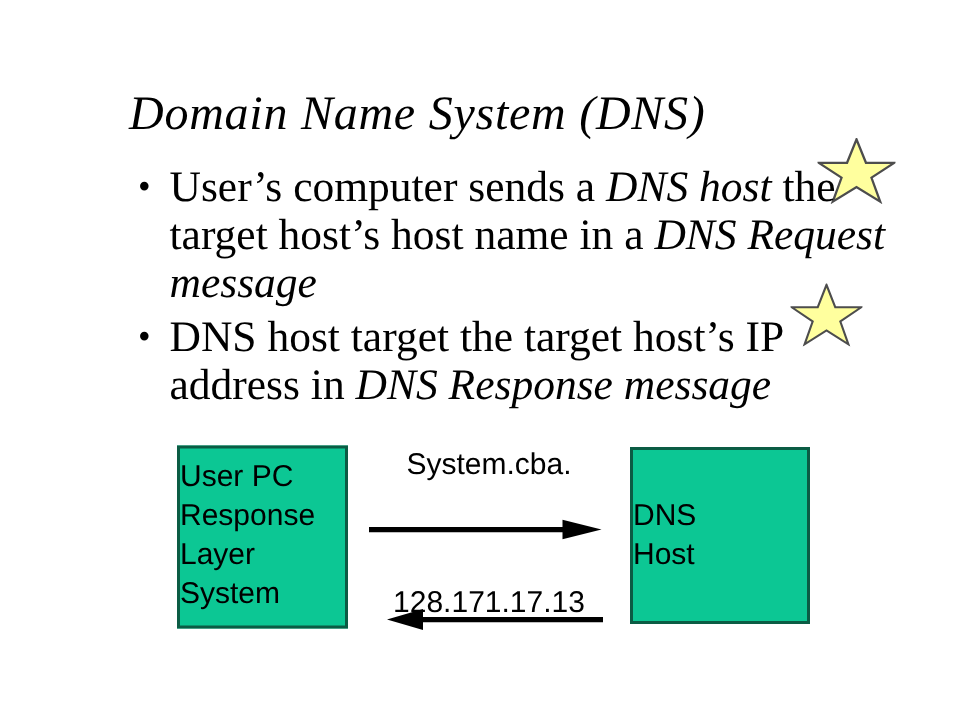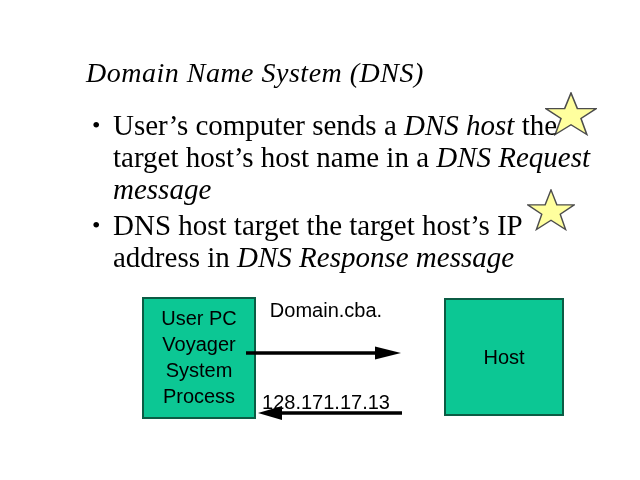--- a/index.html
+++ b/index.html
@@ -9,21 +9,21 @@
     height: 480px;
     background: var(--background, #ffffff);
     color: var(--text, #000000);
     font-family: "Liberation Serif", serif;
     overflow: hidden;
   }
   .title {
     position: absolute;
     left: 86px;
     top: 59px;
-    font-size: 28px;
+    font-size: 32px;
     font-style: italic;
     line-height: 1;
     white-space: nowrap;
     letter-spacing: 0.5px;
   }
   .bullets {
     position: absolute;
     left: 92px;
     top: 109px;
     width: 500px;
@@ -50,24 +50,22 @@
     stroke-linejoin: miter;
   }
 
   .diagram-text { font-family: "Liberation Sans", sans-serif; }
 
   .box {
     position: absolute;
     box-sizing: border-box;
     background: var(--box-fill, #0CC794);
     border: 2px solid var(--box-border, #0B5C44);
-    text-align: center;
     font-size: 20px;
     line-height: 26px;
-    margin-left: 24px;
   }
   .box-left { left: 118px; top: 297px; width: 114px; height: 122px; padding-top: 6px; }
   .box-right {
     left: 420px; top: 298px; width: 120px; height: 118px;
     display: flex; flex-direction: column; justify-content: center;
   }
 
   .label {
     position: absolute;
     font-size: 20px;
@@ -115,31 +113,32 @@
         <span>address in </span><i>DNS Response message</i>
       </div>
     </div>
 
   </div>
 
   <div>
 
     <div class="box box-left diagram-text">
       <div>User PC</div>
-      <div>Voyager</div>
+      <div>Response</div>
+      <div>Layer</div>
       <div>System</div>
-      <div>Process</div>
     </div>
 
     <div class="box box-right diagram-text">
+      <div>DNS</div>
       <div>Host</div>
     </div>
 
     <div class="label label-request diagram-text">
-      <span>Domain.cba.</span><br>
+      <span>System.cba.</span><br>
     </div>
 
     <svg class="arrow arrow-right" width="158" height="18" viewBox="0 0 158 18">
       <line x1="1" y1="9" x2="132" y2="9" stroke-width="3.5"></line>
       <polygon points="130,2.5 156,9 130,15.5"></polygon>
     </svg>
 
     <div class="label label-response diagram-text">128.171.17.13</div>
 
     <svg class="arrow arrow-left" width="150" height="18" viewBox="0 0 150 18">

